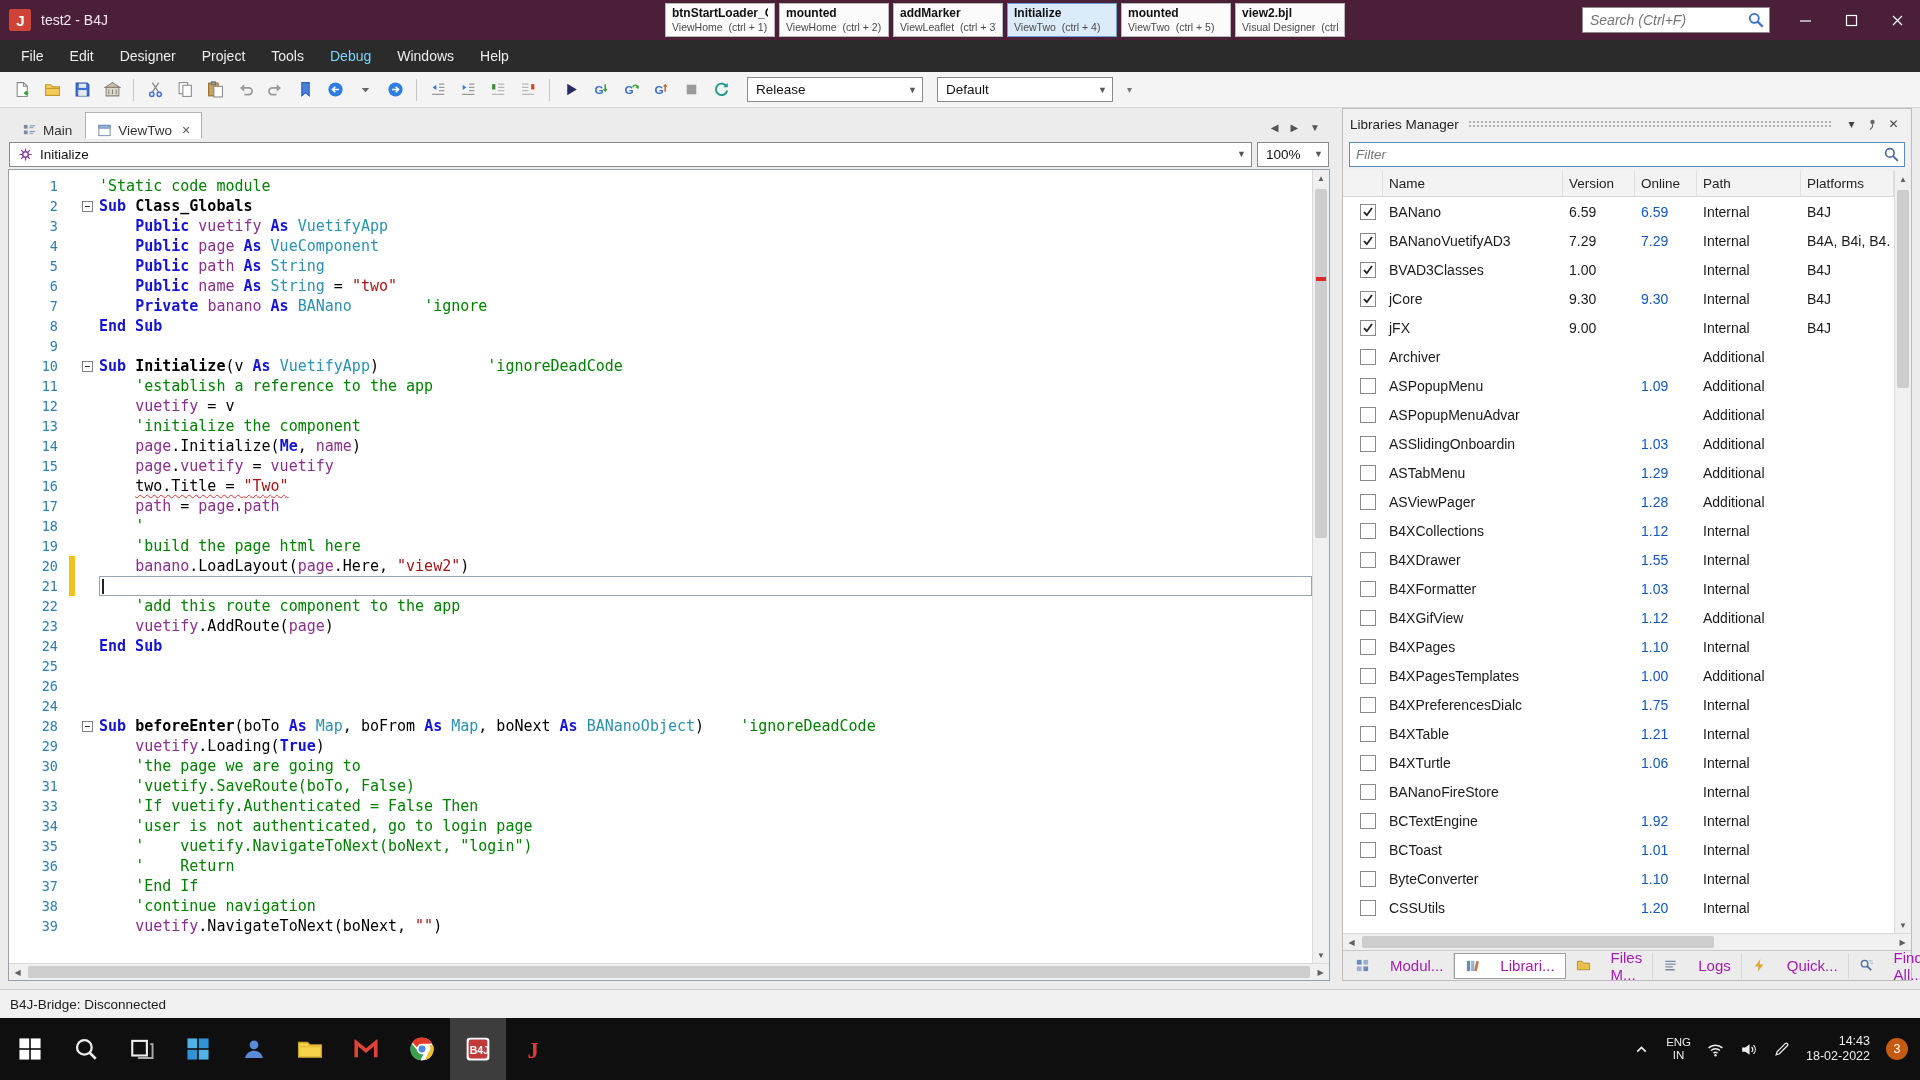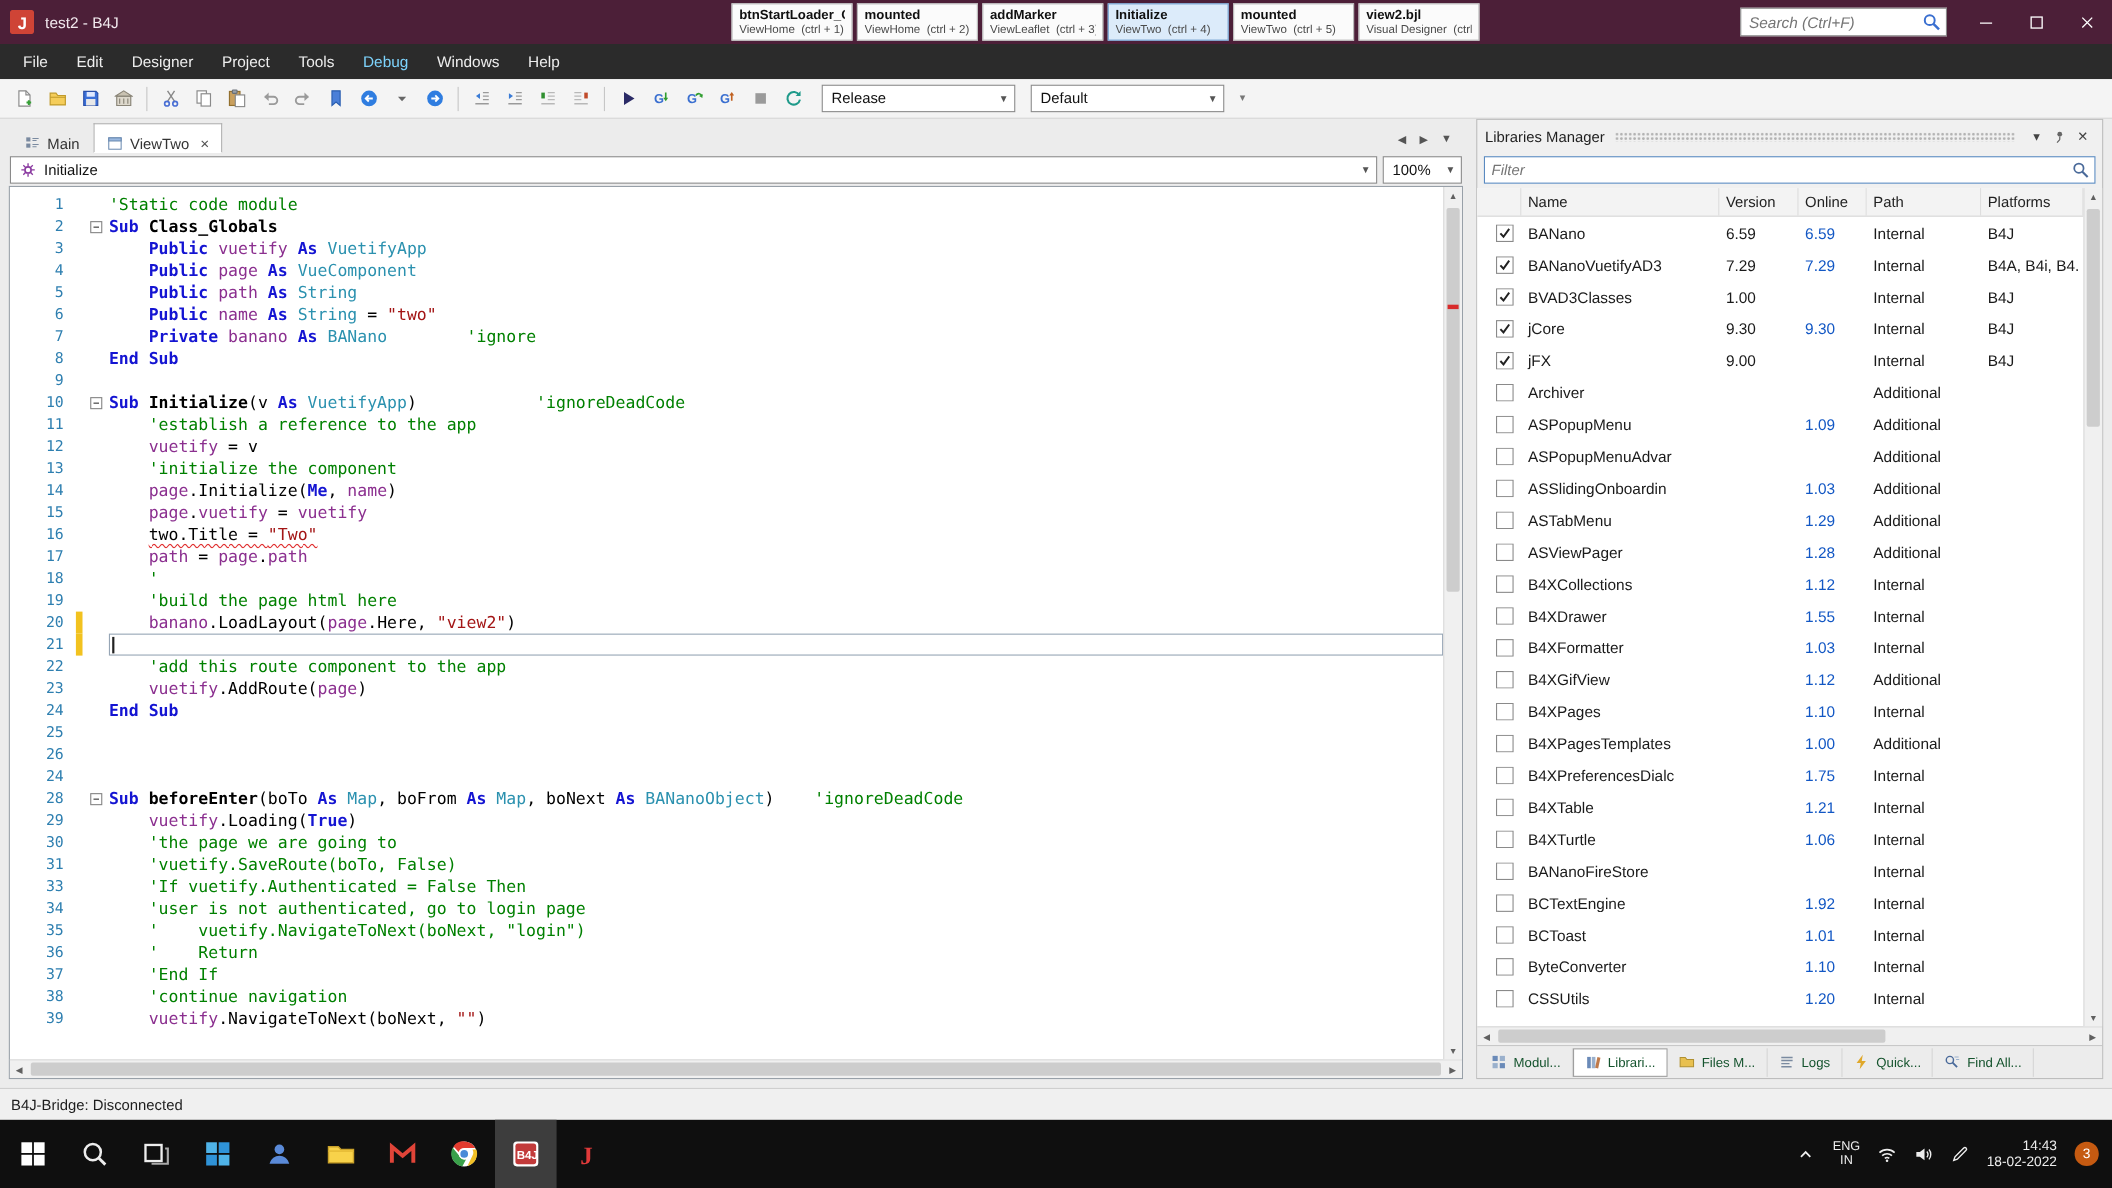--- a/index.html
+++ b/index.html
@@ -113,21 +113,21 @@
   .lrow .online{color:#1257c4}
   .cb{width:16px;height:16px;border:1px solid #8a8a8a;background:#fff;margin-left:11px;display:flex;align-items:center;justify-content:center}
   .cb svg{width:12px;height:12px}
   .libs-vscroll{width:17px;background:#f0f0f0;border-left:1px solid #dadada;position:relative;flex:none}
   .libs-vscroll .thumb{position:absolute;left:2px;right:2px;top:19px;height:26%;background:#cdcdcd;border-radius:2px}
   .libs-hscroll{height:17px;background:#f0f0f0;border-top:1px solid #d8d8d8;display:flex;align-items:center;flex:none}
   .libs-hscroll .sbtn{width:17px;height:100%}
   .libs-hscroll .thumb{height:12px;background:#cdcdcd;border-radius:2px;width:62%;margin:0 2px}
   .libs-hscroll .track{flex:1}
   .libs-tabs{height:30px;display:flex;align-items:center;background:#ececec;border-top:1px solid #c8c8c8;flex:none;padding-left:2px}
-  .ltab{display:flex;align-items:center;gap:6px;padding:0 10px;height:26px;font-size:12px;color:#14532d;border-right:1px solid #d6d6d6}
+  .ltab{display:flex;align-items:center;gap:20px;padding:0 10px;height:26px;font-size:15px;color:#a21caf;border-right:1px solid #d6d6d6}
   .ltab.active{background:#fff;border:1px solid #9f9f9f}
   .ltab .icon svg{width:15px;height:15px}
 
   
   .statusbar{height:29px;background:#f0f0f0;border-top:1px solid #cfcfcf;display:flex;align-items:center;padding-left:10px;font-size:13.5px;color:#1d1d1d;flex:none}
 
   
   .taskbar{height:62px;background:#0f0f0f;display:flex;align-items:center;padding-left:2px;flex:none}
   .taskbar-items{display:flex;align-items:center;height:100%}
   .tslot{width:56px;height:100%;display:flex;align-items:center;justify-content:center}

